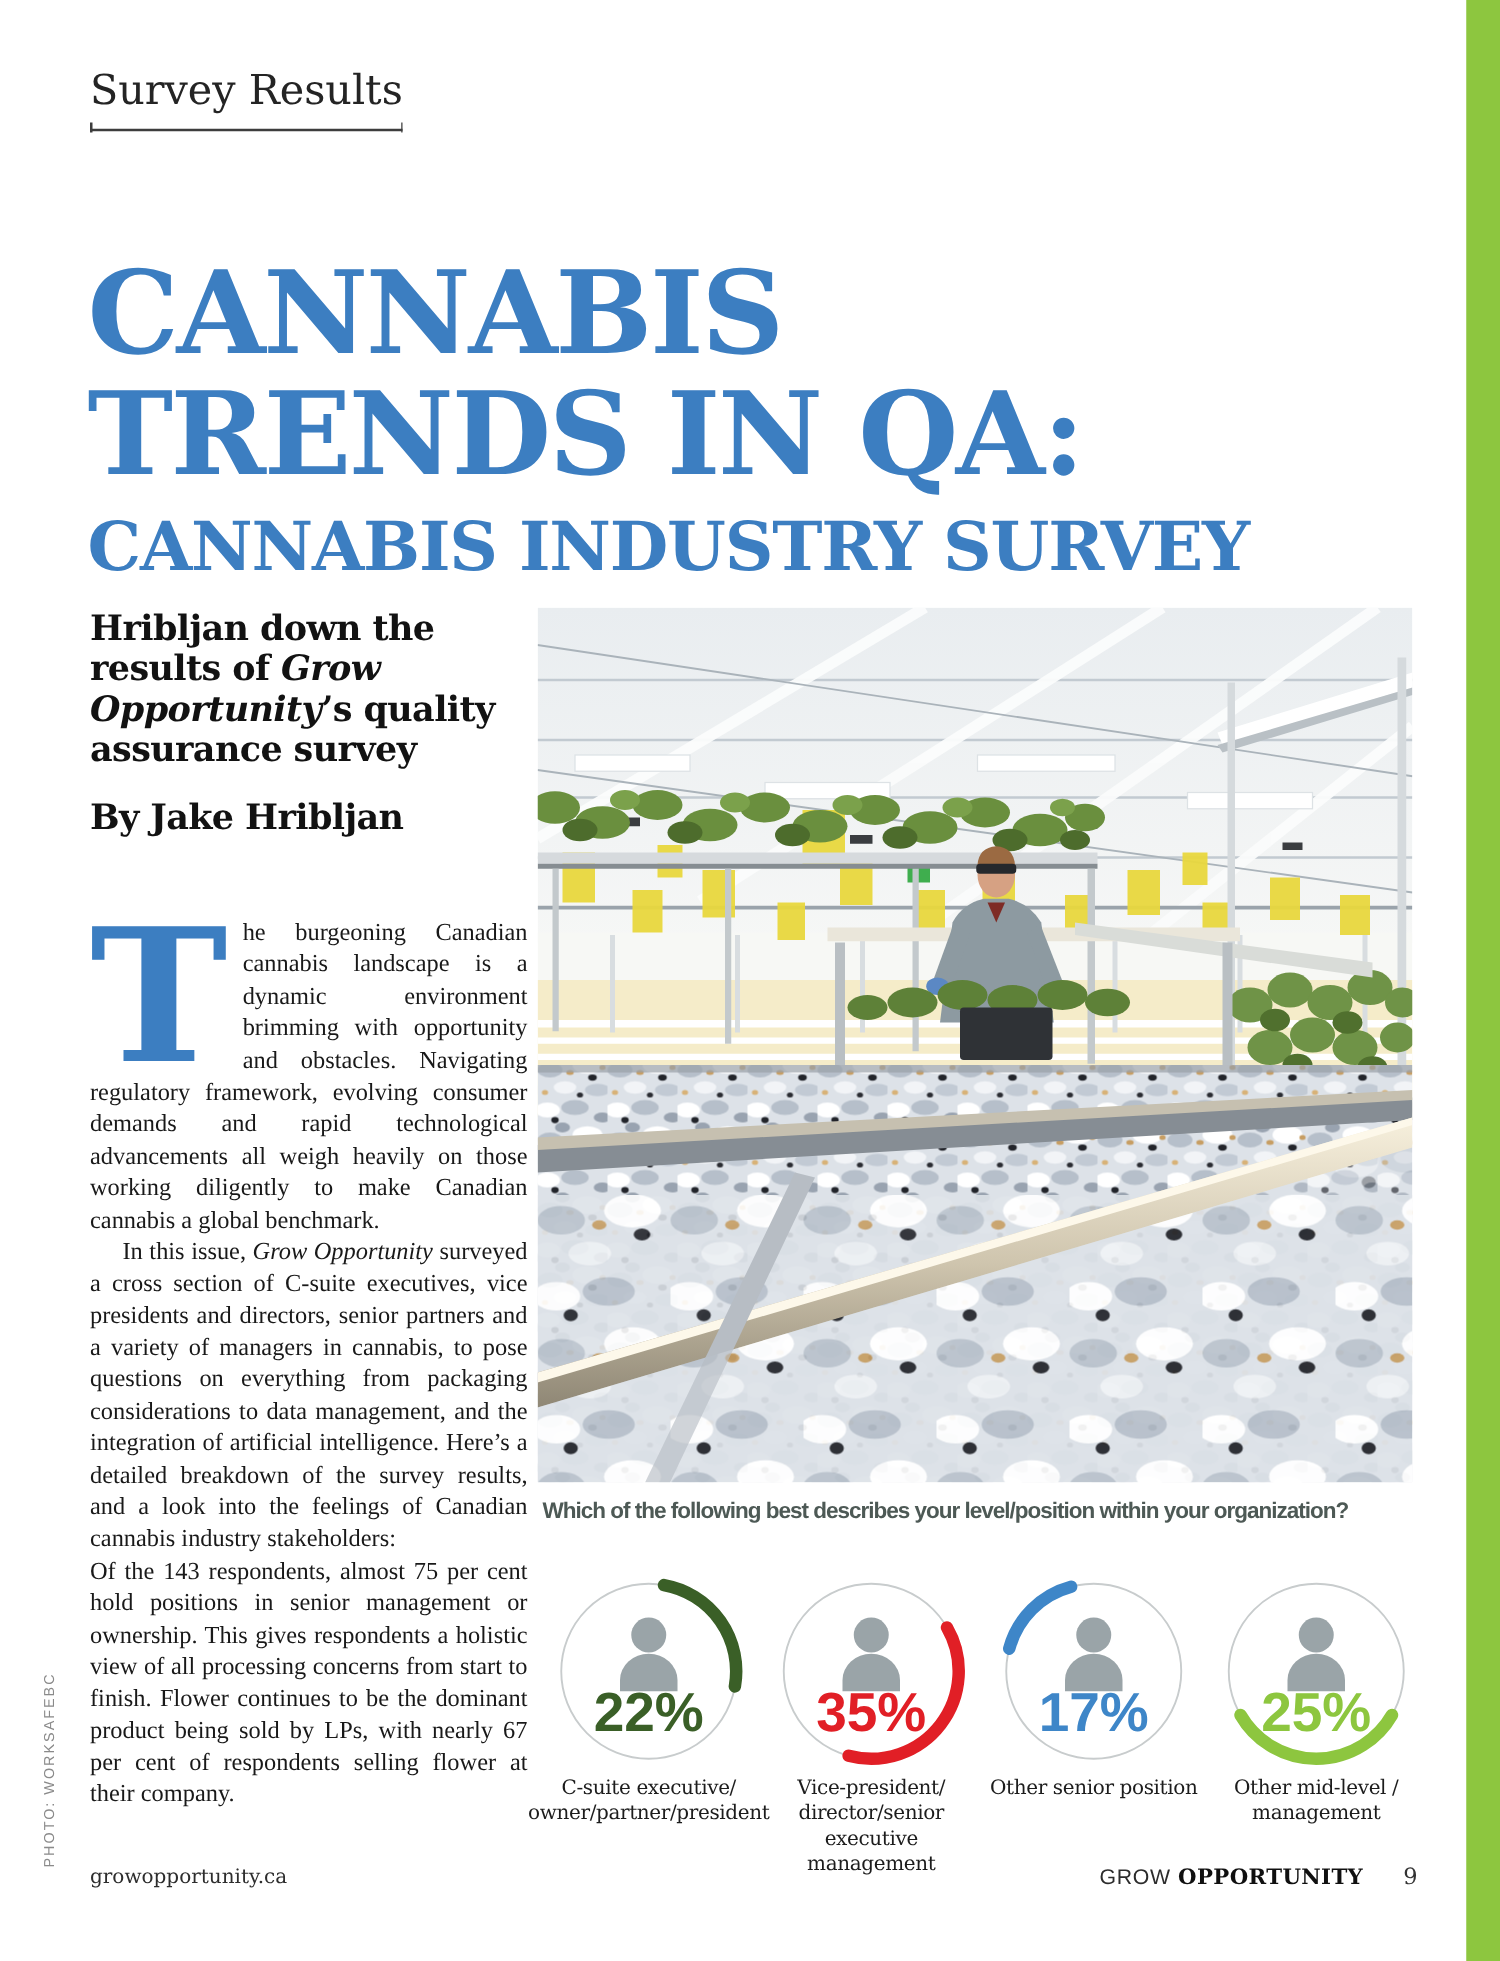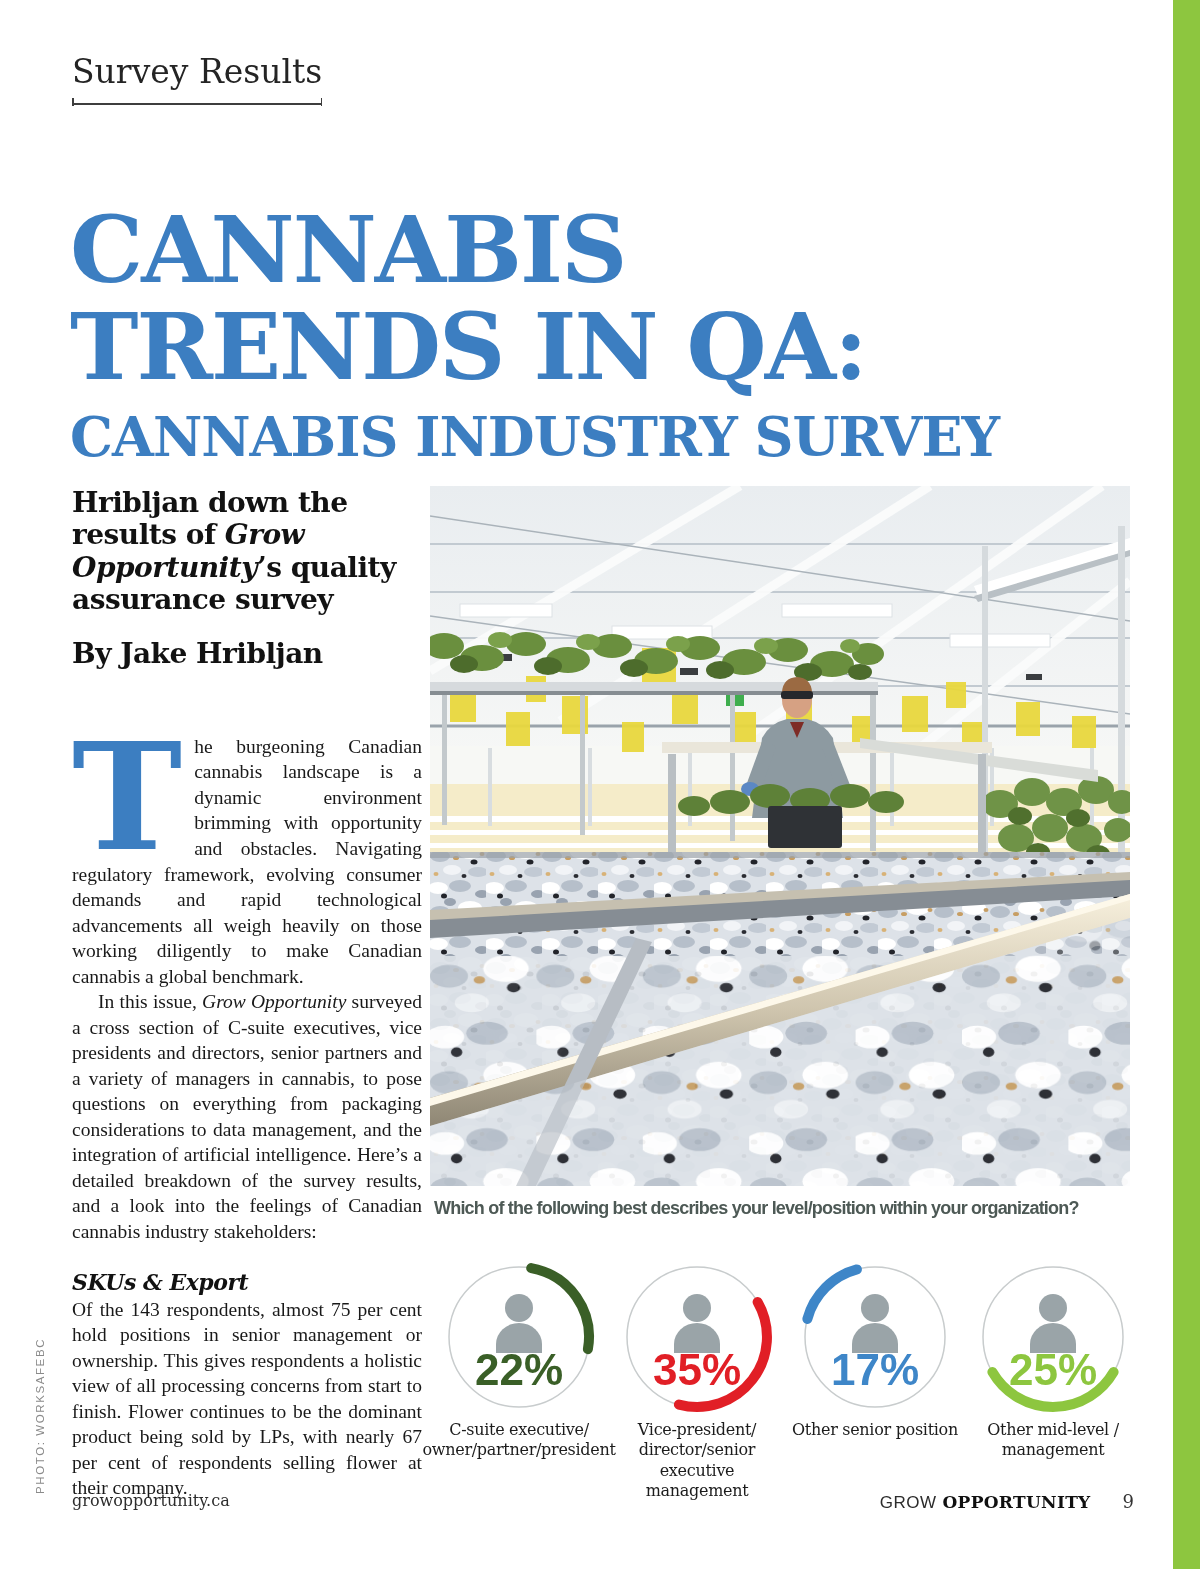--- a/index.html
+++ b/index.html
@@ -113,21 +113,20 @@
     <div class="small">CANNABIS INDUSTRY SURVEY</div>
   </div>
 
   <div class="left-col">
     <h2 class="subhead"><span>Hribljan down the results of </span><em>Grow Opportunity</em><span>’s quality assurance survey</span></h2>
     <div class="byline">By Jake Hribljan</div>
 
     <div class="article">
       <p class="body-p"><span class="dropcap">T</span><span>he burgeoning Canadian cannabis landscape is a dynamic environment brimming with opportunity and obstacles. Navigating regulatory framework, evolving consumer demands and rapid technological advancements all weigh heavily on those working diligently to make Canadian cannabis a global benchmark.</span></p>
       <p class="body-p indent"><span>In this issue, </span><em>Grow Opportunity</em><span> surveyed a cross section of C-suite executives, vice presidents and directors, senior partners and a variety of managers in cannabis, to pose questions on everything from packaging considerations to data management, and the integration of artificial intelligence. Here’s a detailed breakdown of the survey results, and a look into the feelings of Canadian cannabis industry stakeholders:</span></p>
-      <h3 class="section-head">SKUs &amp; Export</h3>
       <p class="body-p">Of the 143 respondents, almost 75 per cent hold positions in senior management or ownership. This gives respondents a holistic view of all processing concerns from start to finish. Flower continues to be the dominant product being sold by LPs, with nearly 67 per cent of respondents selling flower at their company.</p>
     </div>
   </div>
 
   <div class="photo-credit">PHOTO: WORKSAFEBC</div>
 
   <div class="photo">
     <svg width="700" height="700" viewBox="0 0 700 700" xmlns="http://www.w3.org/2000/svg">
       <defs>
         <pattern id="speckle" width="56" height="56" patternUnits="userSpaceOnUse">

